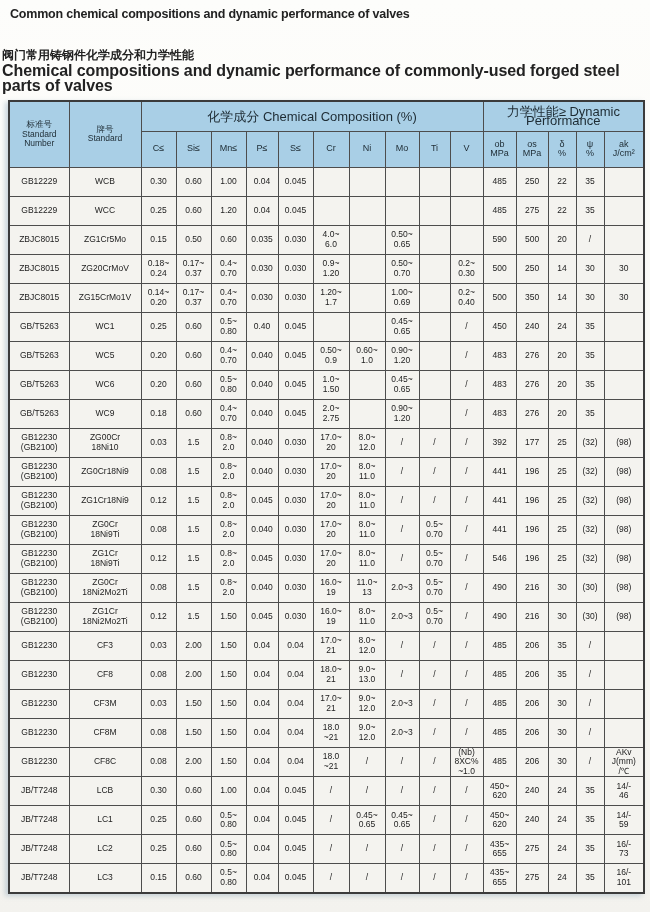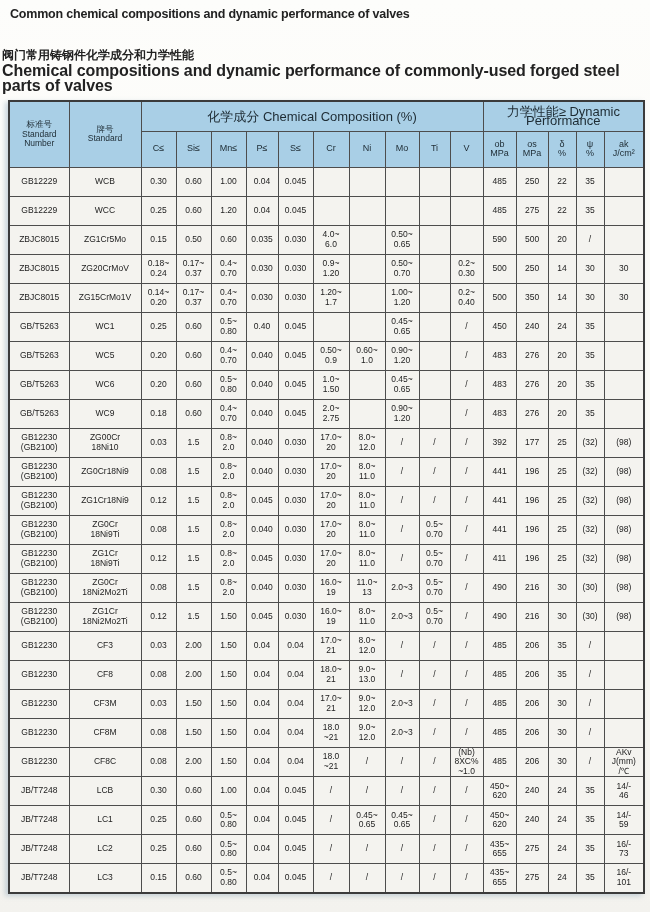--- a/index.html
+++ b/index.html
@@ -213,21 +213,21 @@
           <td>0.17~
 0.37</td>
           <td>0.4~
 0.70</td>
           <td>0.030</td>
           <td>0.030</td>
           <td>1.20~
 1.7</td>
           <td></td>
           <td>1.00~
-1.20</td>
+0.69</td>
           <td></td>
           <td>0.2~
 0.40</td>
           <td>500</td>
           <td>350</td>
           <td>14</td>
           <td>30</td>
           <td>30</td>
         </tr>
         <tr>
@@ -425,21 +425,21 @@
           <td>0.045</td>
           <td>0.030</td>
           <td>17.0~
 20</td>
           <td>8.0~
 11.0</td>
           <td>/</td>
           <td>0.5~
 0.70</td>
           <td>/</td>
-          <td>411</td>
+          <td>546</td>
           <td>196</td>
           <td>25</td>
           <td>(32)</td>
           <td>(98)</td>
         </tr>
         <tr>
           <td>GB12230
 (GB2100)</td>
           <td>ZG0Cr
 18Ni2Mo2Ti</td>

